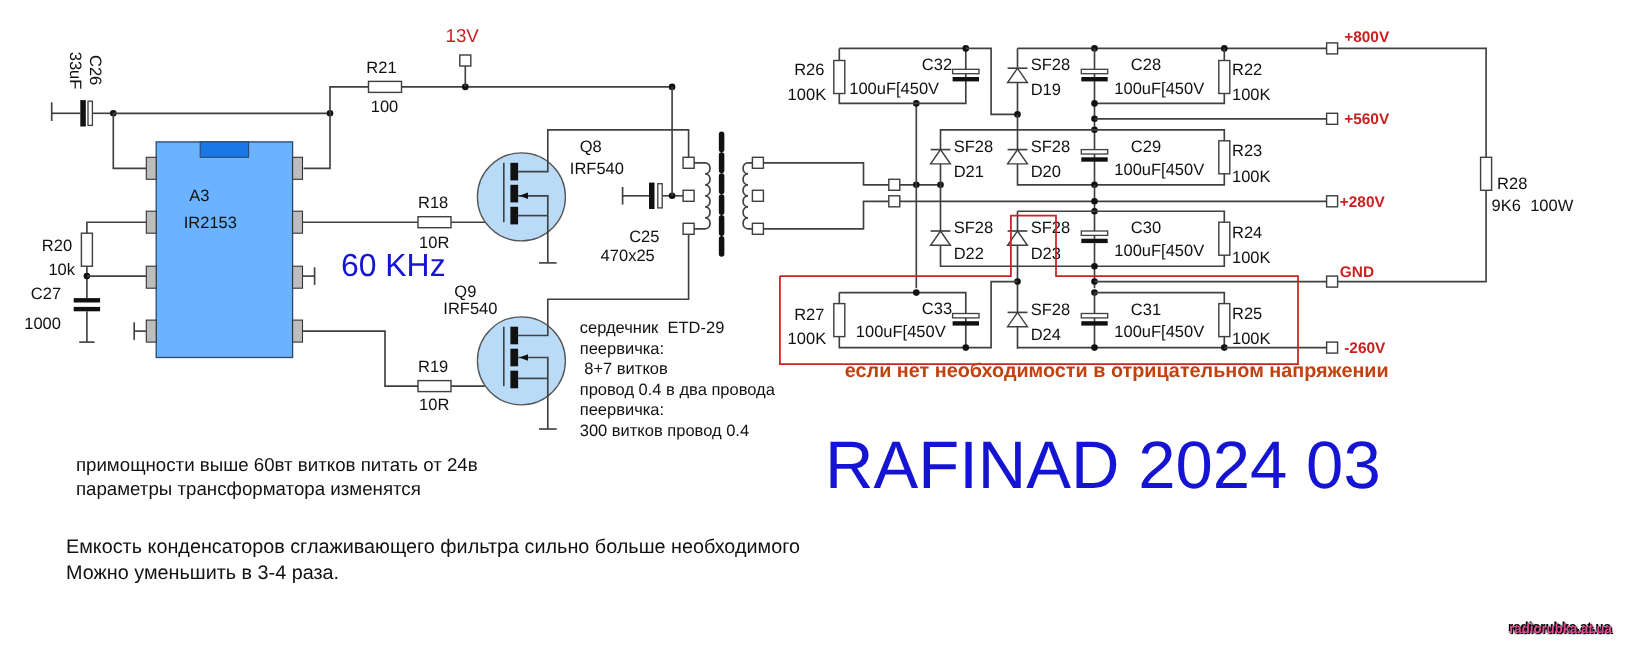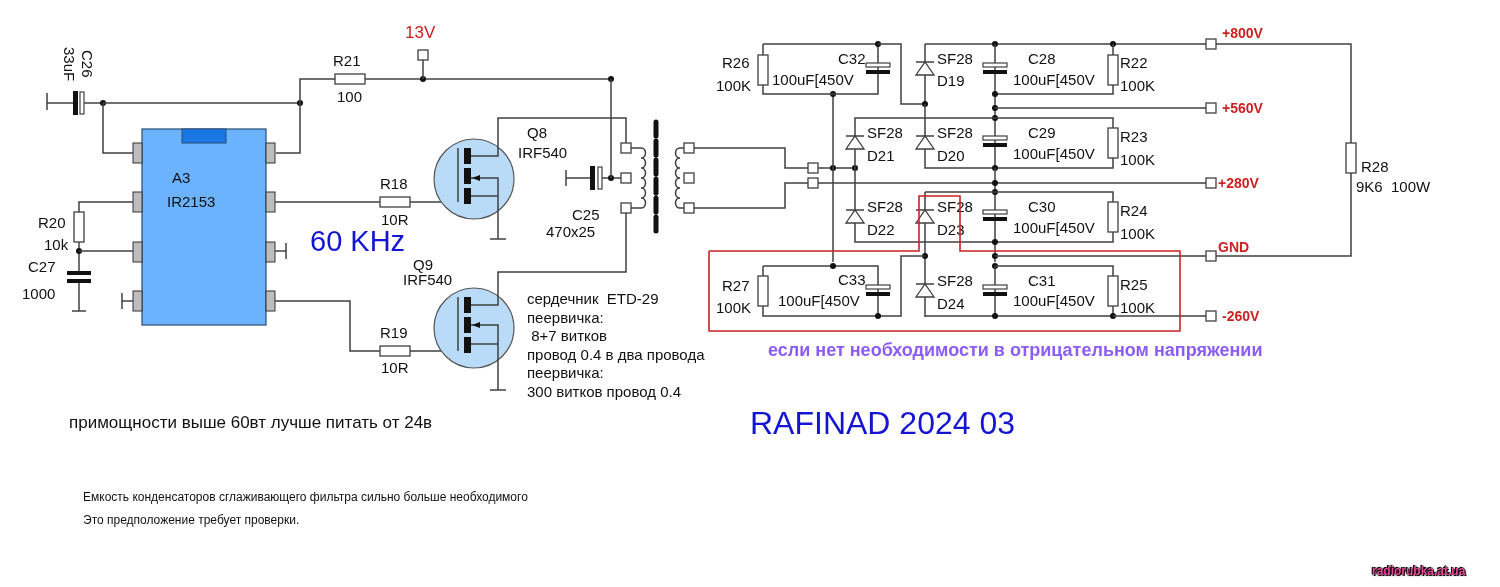--- a/index.html
+++ b/index.html
@@ -292,21 +292,21 @@
 
   <polyline class="w" points="1216,44 1351,44 1351,143"></polyline>
   <rect class="res" x="1346" y="143" width="10" height="30"></rect>
   <polyline class="w" points="1351,173 1351,256 1216,256"></polyline>
   <text class="lbl" x="1361" y="172">R28</text>
   <text class="lbl" x="1356" y="192" style="white-space:pre" xml:space="preserve">9K6  100W</text>
 </svg>
 
 <div class="note" style="left:527px;top:290px;font-size:15px;line-height:18.5px;"><div>сердечник  ETD-29</div><div>пеервичка:</div><div> 8+7 витков</div><div>провод 0.4 в два провода</div><div>пеервичка:</div><div>300 витков провод 0.4</div></div>
 
-<div class="note" style="left:768px;top:338px;color:#8b5cf6;font-weight:bold;font-size:18px;line-height:25px;"><div>если нет необходимости в отрицательном напряжении</div></div>
-
-<div class="note" style="left:750px;top:392px;color:#1414d2;font-size:32px;line-height:62px;">RAFINAD 2024 03</div>
-
-<div class="note" style="left:69px;top:412px;font-size:17px;line-height:22px;"><div>примощности выше 60вт лучше питать от 24в</div></div>
-
-<div class="note" style="left:83px;top:486px;font-size:12px;line-height:22.5px;"><div>Емкость конденсаторов сглаживающего фильтра сильно больше необходимого</div><div>Это предположение требует проверки.</div></div>
+<div class="note" style="left:768px;top:325px;color:#c2410c;font-weight:bold;font-size:18px;line-height:25px;"><div>если нет необходимости в отрицательном напряжении</div></div>
+
+<div class="note" style="left:750px;top:392px;color:#1414d2;font-size:61px;line-height:62px;">RAFINAD 2024 03</div>
+
+<div class="note" style="left:69px;top:412px;font-size:17px;line-height:22px;"><div>примощности выше 60вт витков питать от 24в</div><div>параметры трансформатора изменятся</div></div>
+
+<div class="note" style="left:60px;top:486px;font-size:18px;line-height:22.5px;"><div>Емкость конденсаторов сглаживающего фильтра сильно больше необходимого</div><div>Можно уменьшить в 3-4 раза.</div></div>
 
 <div class="note" style="left:1372px;top:562px;font-size:12px;font-weight:bold;color:#ec4899;text-shadow:0 0 2px #000,0 0 2px #000,1px 1px 0 #000,-1px -1px 0 #000;">radiorubka.at.ua</div>
 
 </body></html>

